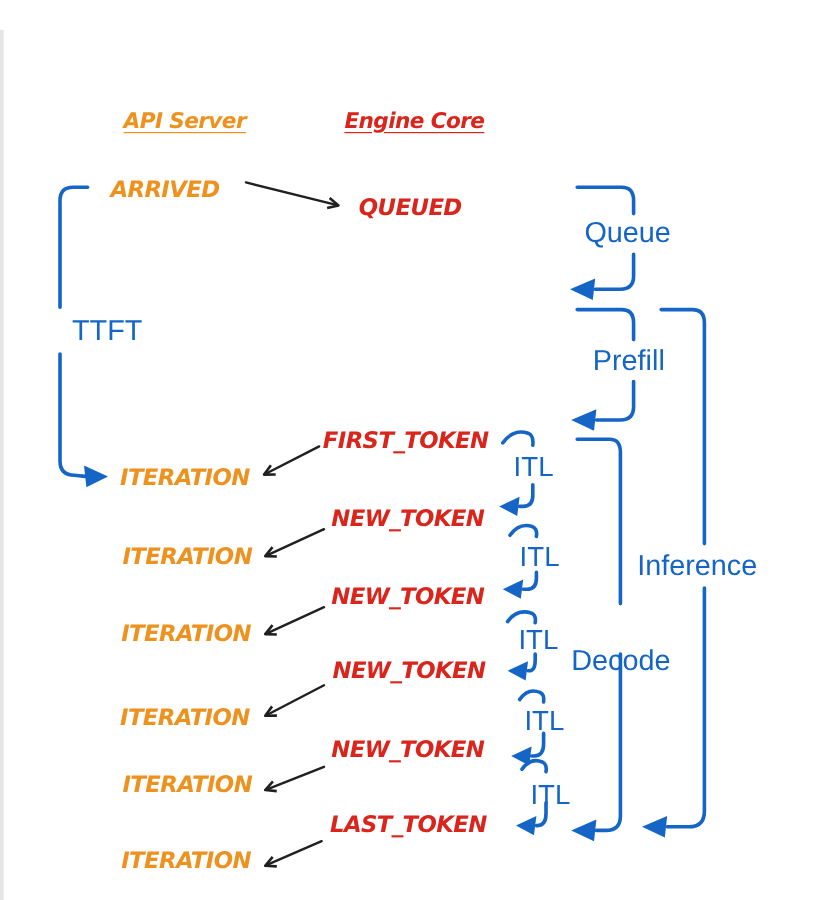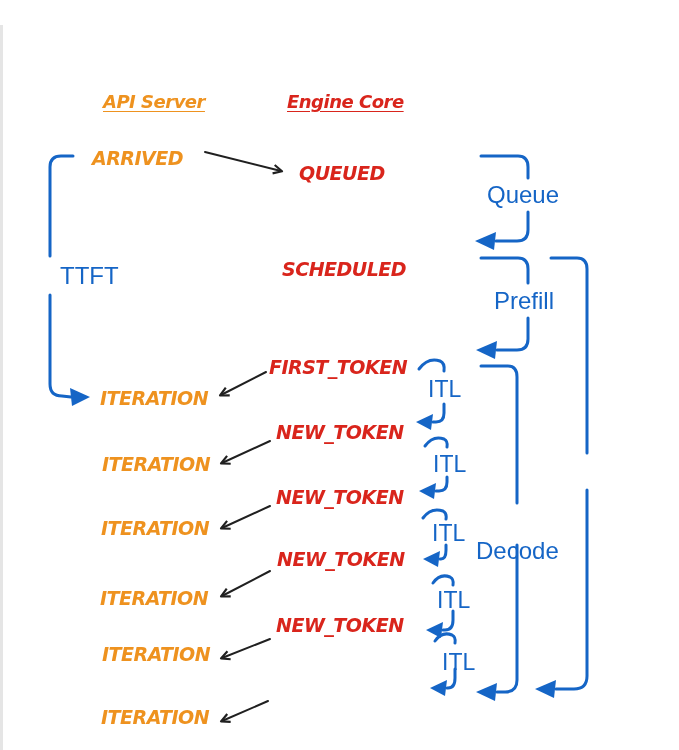--- a/index.html
+++ b/index.html
@@ -128,30 +128,31 @@
 
   <div class="lbl hand event orange" style="left:92px; top:149px;text-align:right;">ARRIVED</div>
   <div class="lbl hand event orange" style="left:100px; top:389px;">ITERATION</div>
   <div class="lbl hand event orange" style="left:102px; top:455px;">ITERATION</div>
   <div class="lbl hand event orange" style="left:101px; top:519px;">ITERATION</div>
   <div class="lbl hand event orange" style="left:100px; top:589px;">ITERATION</div>
   <div class="lbl hand event orange" style="left:102px; top:645px;">ITERATION</div>
   <div class="lbl hand event orange" style="left:101px; top:708px;">ITERATION</div>
 
   <div class="lbl hand event red" style="left:299px; top:164px;">QUEUED</div>
-  <div class="lbl hand event red" style="left:282px; top:260px;">SCHEDULED</div>
   <div class="lbl hand event red" style="left:269px; top:358px;">FIRST_TOKEN</div>
   <div class="lbl hand event red" style="left:276px; top:423px;">NEW_TOKEN</div>
   <div class="lbl hand event red" style="left:276px; top:488px;">NEW_TOKEN</div>
   <div class="lbl hand event red" style="left:277px; top:550px;">NEW_TOKEN</div>
   <div class="lbl hand event red" style="left:276px; top:616px;">NEW_TOKEN</div>
+  <div class="lbl hand event red" style="left:275px; top:678px;">LAST_TOKEN</div>
 
   <div class="lbl bluelbl" style="left:24px; top:264px;margin-left:36px;">TTFT</div>
   <div class="lbl bluelbl" style="left:487px; top:183px;">Queue</div>
   <div class="lbl bluelbl" style="left:494px; top:289px;">Prefill</div>
+  <div class="lbl bluelbl" style="left:531px; top:460px;">Inference</div>
   <div class="lbl bluelbl" style="left:476px; top:511px;margin-top:28px;">Decode</div>
   <div class="lbl bluelbl itl" style="left:428px; top:378px;">ITL</div>
   <div class="lbl bluelbl itl" style="left:433px; top:453px;">ITL</div>
   <div class="lbl bluelbl itl" style="left:432px; top:522px;">ITL</div>
   <div class="lbl bluelbl itl" style="left:437px; top:589px;">ITL</div>
   <div class="lbl bluelbl itl" style="left:442px; top:651px;">ITL</div>
 
 </div>
 
 </body></html>

